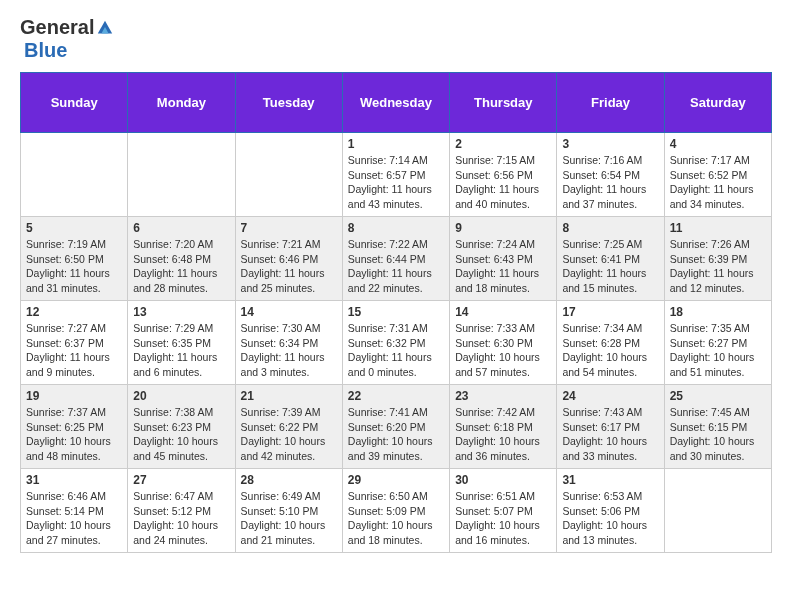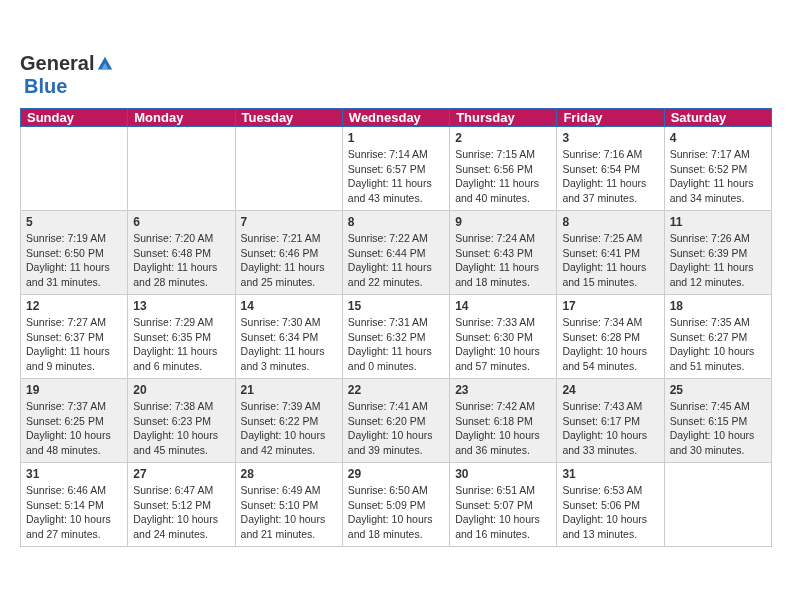--- a/index.html
+++ b/index.html
@@ -6,21 +6,20 @@
     body {
       font-family: Arial, sans-serif;
       background: #fff;
       width: 792px;
       height: 612px;
       overflow: hidden;
     }
     .page {
       width: 792px;
       padding: 16px 20px 12px 20px;
-      margin-top: 36px;
     }
     .header {
       display: flex;
       justify-content: space-between;
       align-items: flex-start;
       margin-bottom: 10px;
     }
     .logo {
       display: flex;
       flex-direction: column;
@@ -54,24 +53,24 @@
     .location {
       font-size: 15px;
       color: #555;
     }
     .calendar {
       width: 100%;
       border-collapse: collapse;
       border: 1px solid #ccc;
     }
     .calendar th {
-      background-color: #be185d;
+      background-color: #6d28d9;
       color: #fff;
-      text-align: left;
-      padding: 1px 6px;
+      text-align: center;
+      padding: 22px 6px;
       font-size: 13px;
       border: 1px solid #2a6bb5;
     }
     .calendar td {
       vertical-align: top;
       padding: 4px 5px;
       border: 1px solid #ccc;
       font-size: 10.5px;
       color: #333;
       width: 107px;

